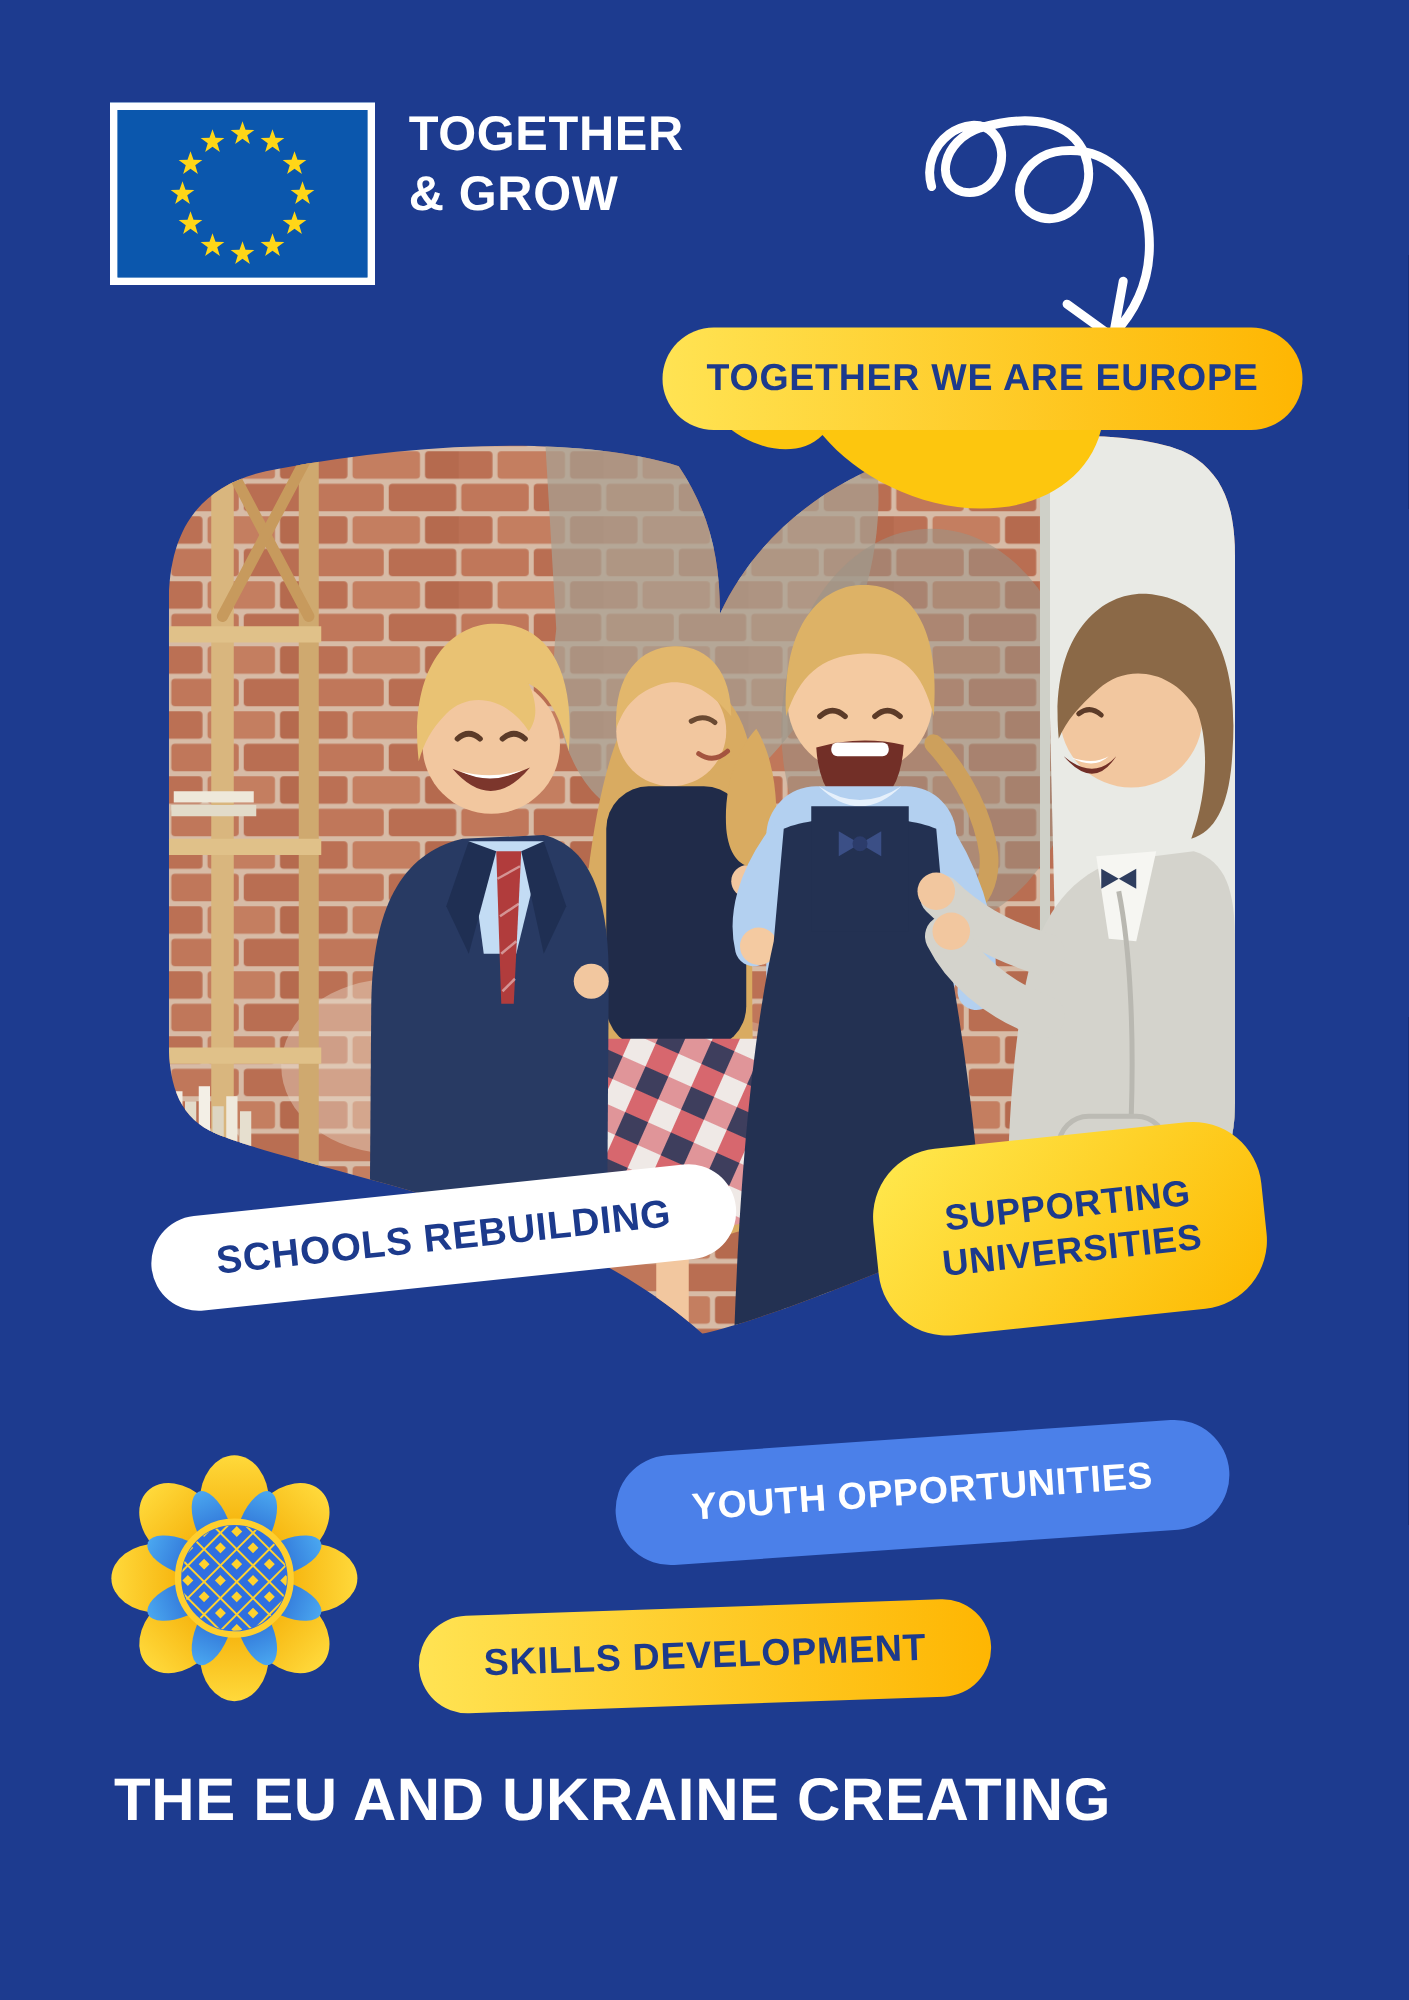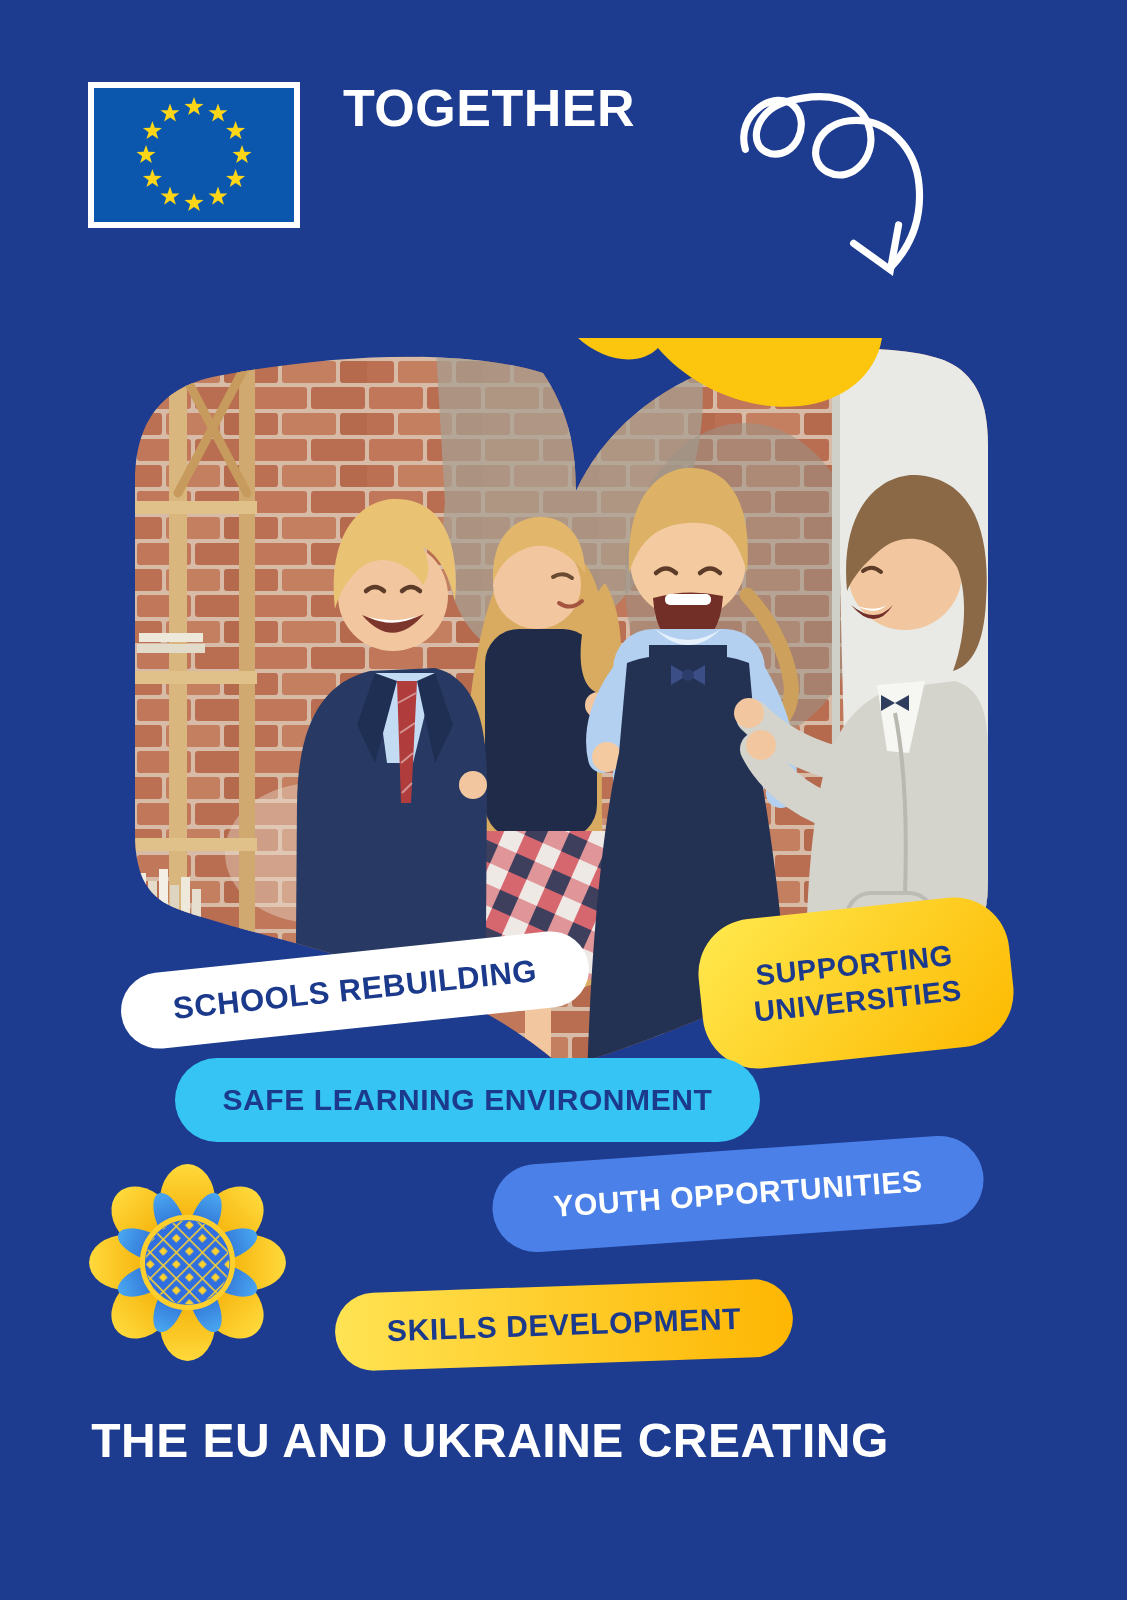--- a/index.html
+++ b/index.html
@@ -5,22 +5,22 @@
   html,body{margin:0;padding:0;background:#0e2160;}
   .poster{
     position:relative;width:1127px;height:1600px;overflow:hidden;
     background:#1d3b8f;
     font-family:"Liberation Sans", sans-serif;
   }
   
   .eu-flag{position:absolute;left:88px;top:82px;width:212px;height:146px;
     border:6px solid #ffffff;box-sizing:border-box;background:#0b57ad;}
   .eu-flag svg{display:block;width:100%;height:100%;}
-  .title{position:absolute;left:343px;top:84px;color:#ffffff;
-    font-size:52px;font-weight:700;line-height:48px;letter-spacing:.5px;}
+  .title{position:absolute;left:327px;top:84px;color:#ffffff;
+    font-size:39px;font-weight:700;line-height:48px;letter-spacing:.5px;}
   .doodle{position:absolute;left:735px;top:88px;width:225px;height:235px;}
   
   .badge{position:absolute;display:flex;align-items:center;justify-content:center;
     font-weight:700;letter-spacing:.6px;text-align:center;box-sizing:border-box;}
   .badge-europe{left:530px;top:262px;width:512px;height:82px;border-radius:41px;
     background:linear-gradient(90deg,#ffe353,#feb602);color:#1c3a8c;font-size:30px;z-index:5;}
   .badge-europe-tail{position:absolute;left:560px;top:338px;width:330px;height:88px;z-index:4;}
   
   .photo{position:absolute;left:135px;top:333px;width:853px;height:745px;z-index:1;}
   
@@ -63,29 +63,33 @@
         <use href="#star" x="76" y="108.6"></use>
       <use href="#star" x="58.4" y="91"></use>
         <use href="#star" x="52" y="67"></use>
       <use href="#star" x="58.4" y="43"></use>
         <use href="#star" x="76" y="25.4"></use>
     </svg>
   </div>
 
   <div class="title">
     <div>TOGETHER</div>
+    <div>&amp; GROW</div>
   </div>
 
   <svg class="doodle" viewBox="0 0 220 230">
     <g fill="none" stroke="#ffffff" stroke-width="7" stroke-linecap="round">
       <path d="M 10,60 C 0,25 40,0 58,18 C 74,34 60,70 34,64 C 12,58 18,24 48,14 C 90,2 120,10 130,35 C 142,65 115,95 90,82 C 68,70 80,35 112,32 C 150,28 177,60 180,95 C 183,128 172,155 152,176"></path>
       <path d="M 116,152 L 152,178 L 160,134"></path>
     </g>
   </svg>
 
+  <div class="badge badge-europe">
+    <span>TOGETHER WE ARE EUROPE</span>
+  </div>
   <svg class="badge-europe-tail" viewBox="0 0 330 88">
     <path d="M 18,0 L 322,0 C 316,38 282,64 240,68 C 185,74 128,46 98,10 C 78,30 42,22 18,0 Z" fill="#fdc60e"></path>
   </svg>
 
   <svg class="photo" viewBox="0 0 853 745" role="img" aria-label="Four laughing schoolchildren in uniforms in front of a brick wall, wooden bookshelf and white wall">
     <defs>
       <clipPath id="bookShape">
         <path d="M 0,500 L 0,150 C 0,90 25,52 88,42 C 205,20 330,16 408,40 C 432,76 441,112 441,158 C 468,100 520,55 588,32 C 690,8 792,12 822,34 C 845,50 853,76 853,112 L 853,548 C 853,595 838,615 795,621 C 712,632 652,648 582,679 C 520,705 462,726 427,734 C 392,702 330,662 248,636 C 160,608 76,590 38,574 C 10,562 0,538 0,500 Z"></path>
       </clipPath>
       <pattern id="bricks" width="116" height="52" patternUnits="userSpaceOnUse">
@@ -211,23 +215,20 @@
       </g>
     </g>
   </svg>
 
   <div class="badge pill-schools">
     <span>SCHOOLS REBUILDING</span>
   </div>
   <div class="badge pill-universities">
     <span>SUPPORTING UNIVERSITIES</span>
   </div>
-  <div class="badge pill-safe">
-    <span>SAFE LEARNING ENVIRONMENT</span>
-  </div>
   <div class="badge pill-youth">
     <span>YOUTH OPPORTUNITIES</span>
   </div>
   <div class="badge pill-skills">
     <span>SKILLS DEVELOPMENT</span>
   </div>
 
   <svg class="sunflower" viewBox="0 0 200 200">
     <defs>
       <linearGradient id="ypetal" x1="0" y1="0" x2="0" y2="1">

